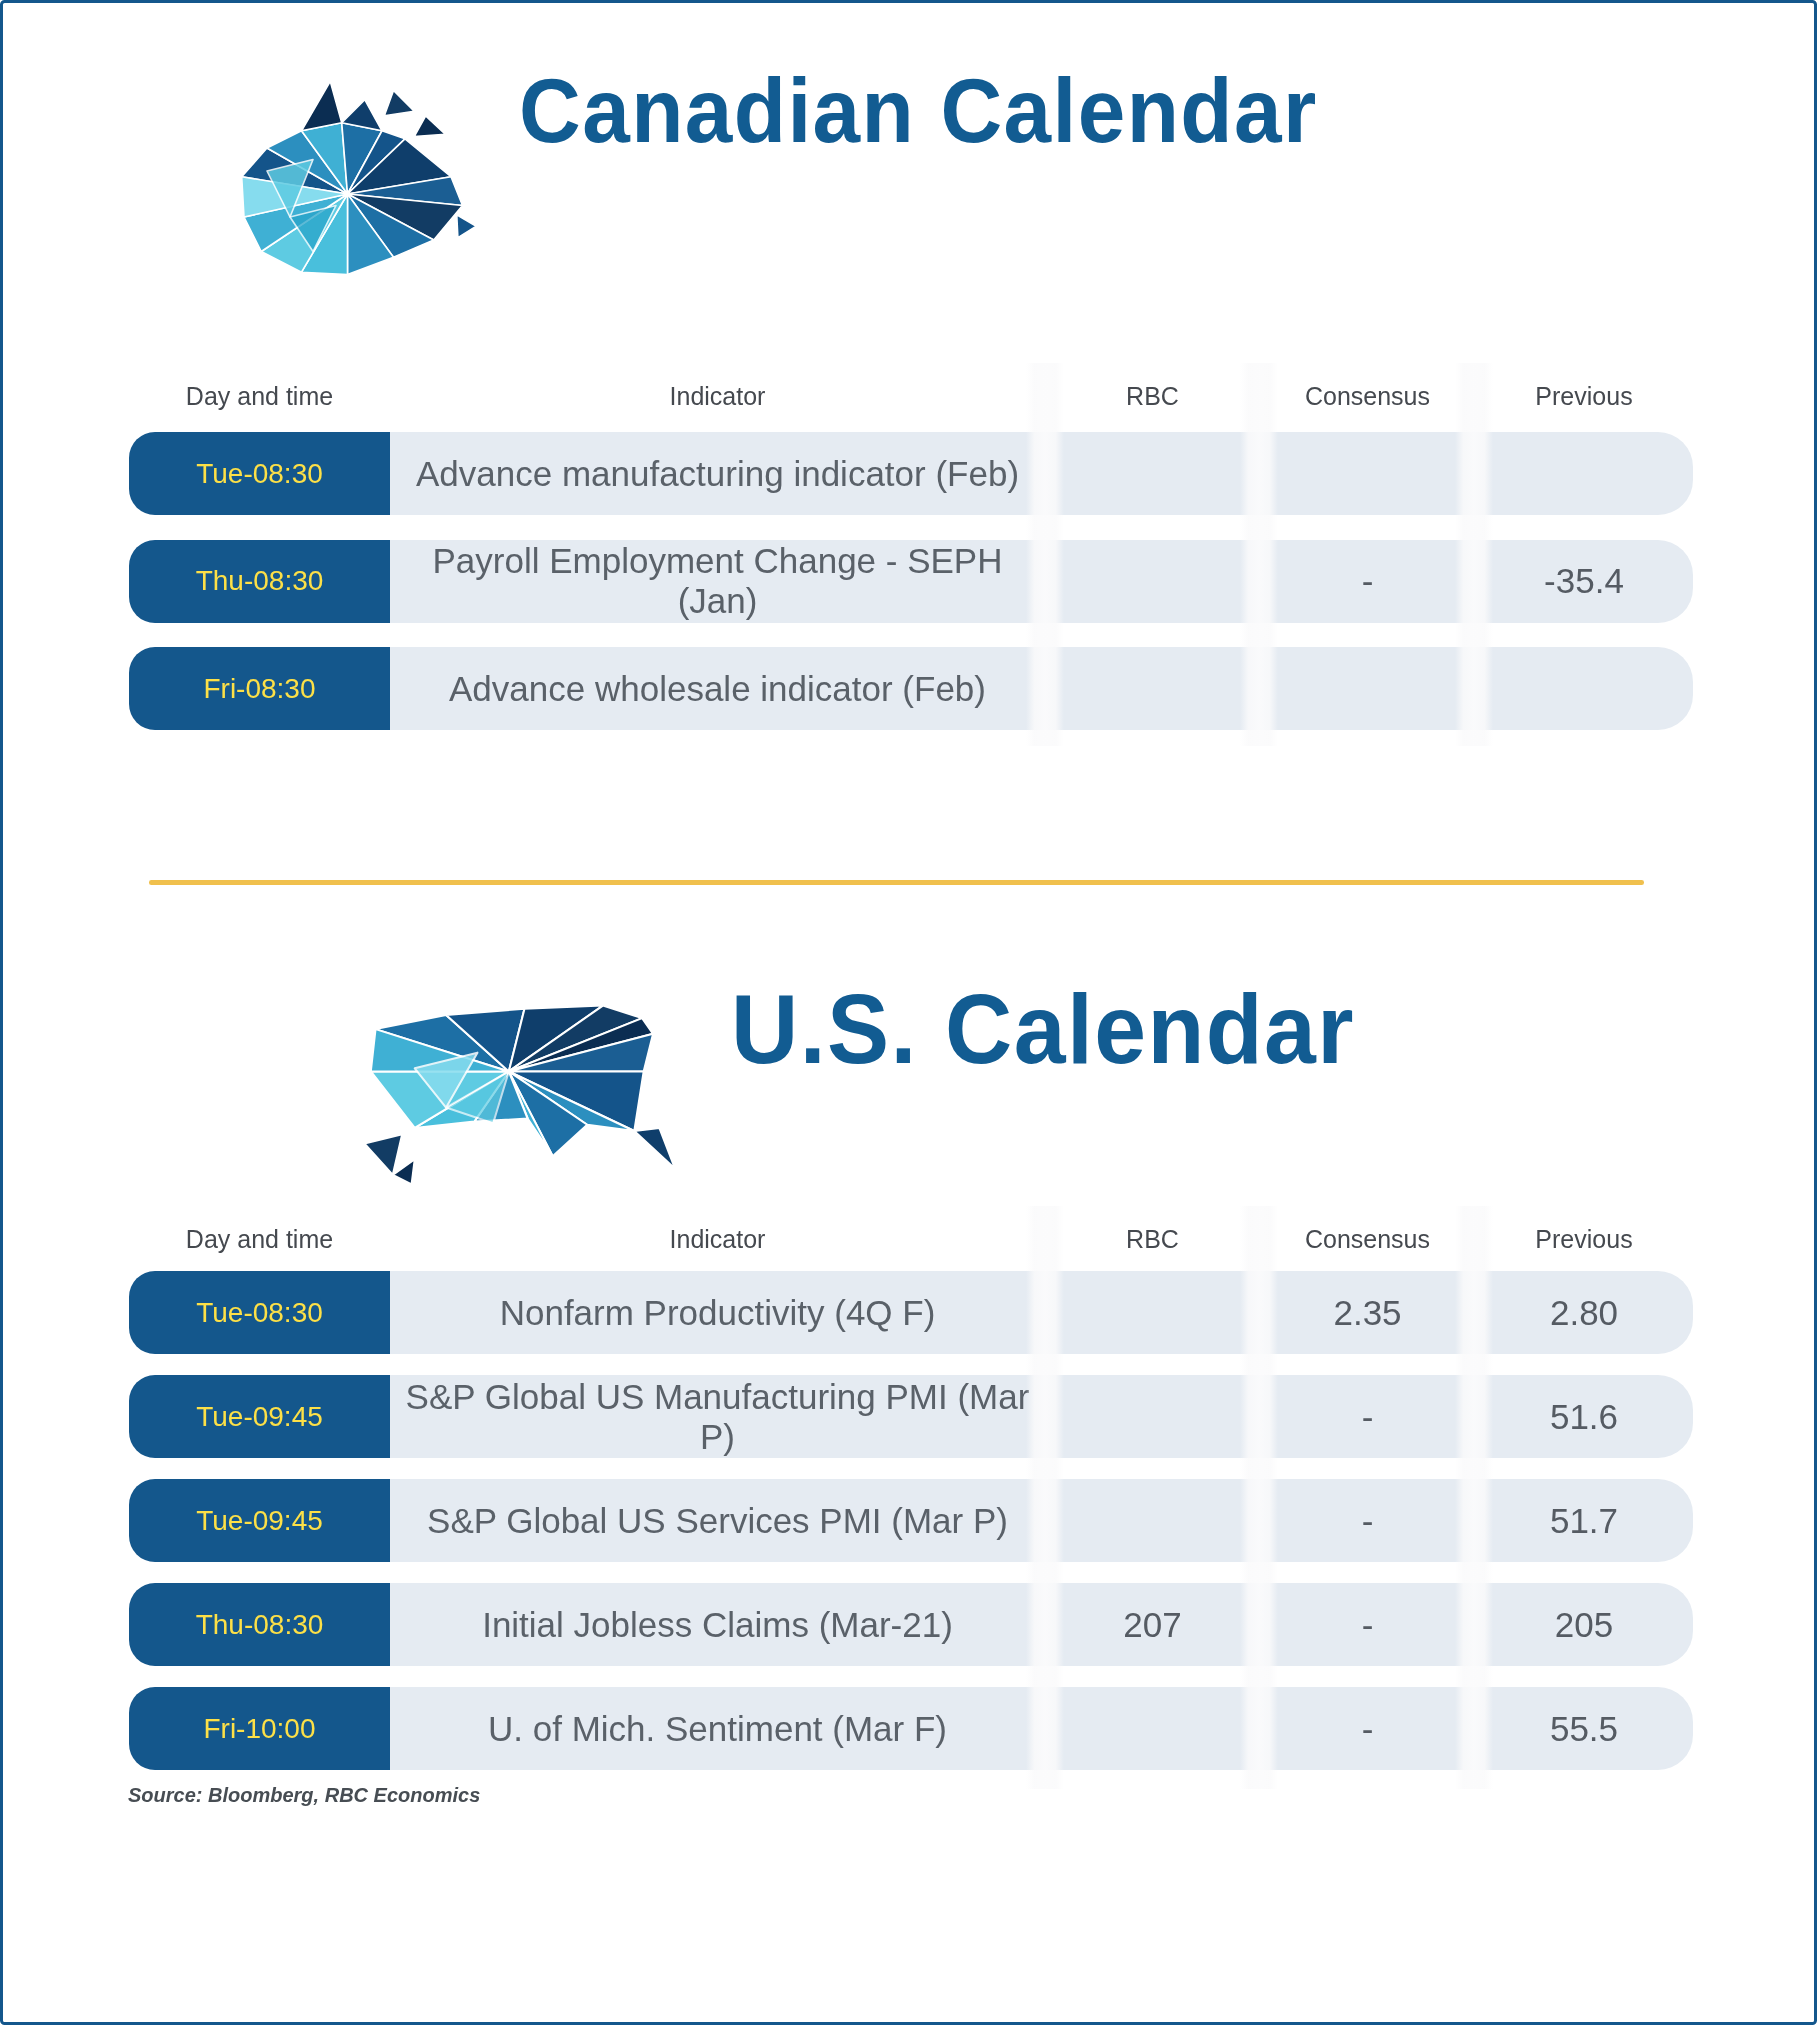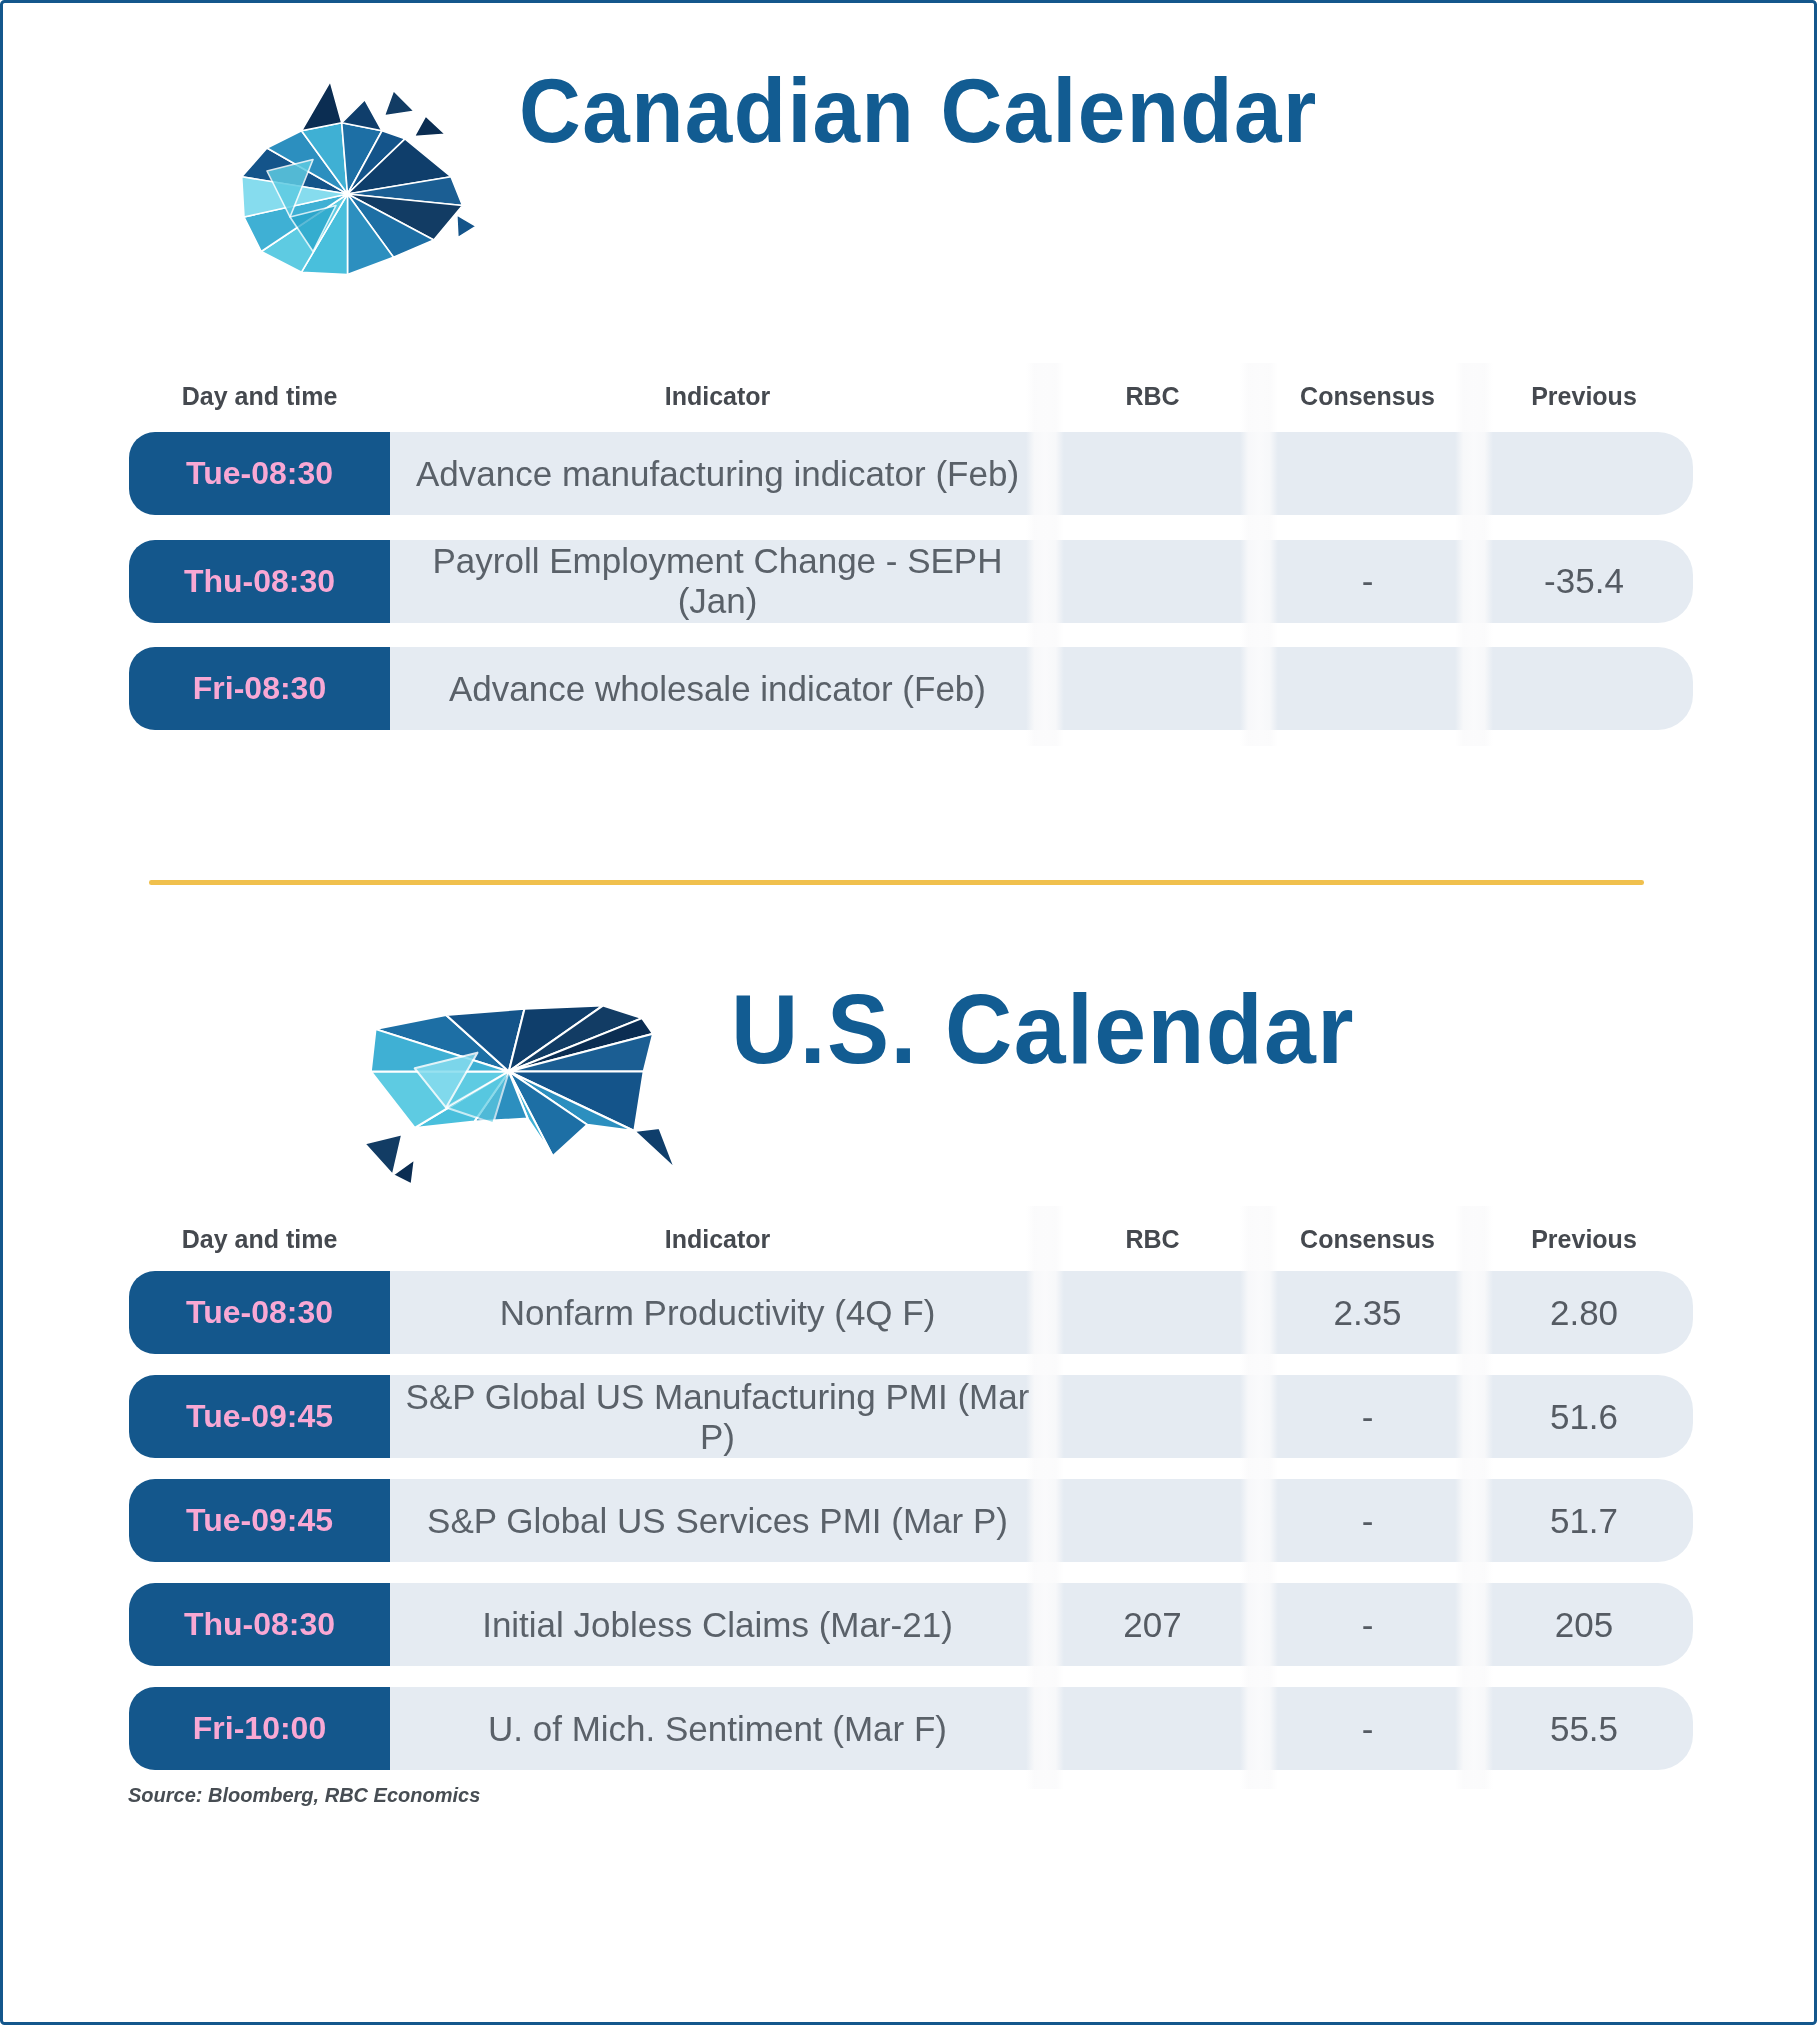--- a/index.html
+++ b/index.html
@@ -27,35 +27,35 @@
   .map-svg{display:block;}
   
   .cal-table{position:absolute;left:126px;width:1564px;}
   .ca-table{top:374px;}
   .us-table{top:1217px;}
   .col-headers{
     display:grid;grid-template-columns:261px 655px 215px 215px 218px;
     height:38px;align-items:center;position:relative;z-index:3;
   }
   .col-headers span{
-    text-align:center;font-size:25px;font-weight:700;color:#45494F;
+    text-align:center;font-size:25px;font-weight:400;color:#45494F;
   }
   .ca-table .col-headers{margin-bottom:17px;}
   .us-table .col-headers{margin-bottom:13px;}
   .rows{display:flex;flex-direction:column;position:relative;z-index:1;}
   .ca-table .rows{gap:24.5px;}
   .us-table .rows{gap:21px;}
   .row{display:flex;height:83px;}
   .pill{
     width:261px;height:83px;flex:0 0 261px;
     background:#14578C;
     border-radius:26px 0 0 26px;
     display:flex;align-items:center;justify-content:center;
   }
-  .pill span{color:#f9a8d4;font-size:32px;font-weight:700;}
+  .pill span{color:#fde047;font-size:28px;font-weight:400;}
   .row-body{
     flex:1;height:83px;
     background:#E5EBF2;
     border-radius:0 35px 35px 0;
     display:grid;grid-template-columns:655px 215px 215px 218px;
     align-items:center;
   }
   .cell{text-align:center;font-size:35px;color:#555B63;}
   .cell.indicator{color:#5A6169;}
   

